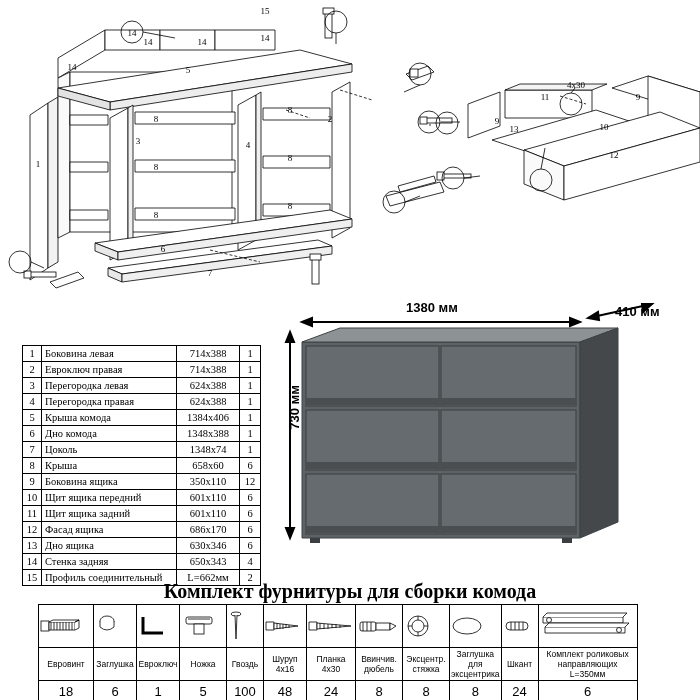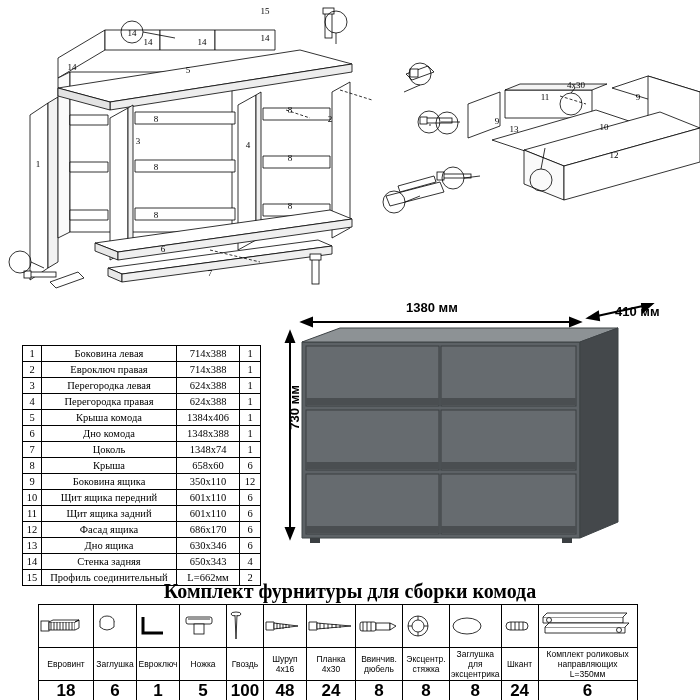--- a/index.html
+++ b/index.html
@@ -25,21 +25,21 @@
     font-family:"Liberation Serif", serif;
   }
   .parts-table td{
     border:1px solid #000;
     padding:0px 3px;
     height:15px;
     line-height:15px;
     white-space:nowrap;
   }
   .parts-table td.num{width:12px;text-align:center;}
-  .parts-table td.name{width:128px;text-align:center;}
+  .parts-table td.name{width:128px;text-align:left;}
   .parts-table td.dim{width:56px;text-align:center;margin-left:32px;}
   .parts-table td.qty{width:14px;text-align:center;}
 
   
   .dresser-wrap{position:absolute;left:280px;top:300px;width:410px;height:260px;}
   .dim-label{
     position:absolute;font-weight:bold;font-size:13px;
     font-family:"Liberation Sans", sans-serif;
   }
   .dim-w{left:126px;top:0;}
@@ -54,21 +54,21 @@
   .fit-table{
     position:absolute;left:38px;top:604px;
     border-collapse:collapse;
     font-size:8.5px;
     font-family:"Liberation Sans", sans-serif;
     text-align:center;
   }
   .fit-table td{border:1px solid #000;padding:0;}
   .fit-table td.pic{height:42px;vertical-align:middle;}
   .fit-table td.lbl{height:22px;vertical-align:middle;line-height:10px;padding:1px 1px;}
-  .fit-table td.cnt{height:20px;vertical-align:middle;font-size:17px;font-weight:bold;margin-left:44px;}
+  .fit-table td.cnt{height:20px;vertical-align:middle;font-size:13px;font-weight:normal;margin-left:44px;}
   .cell-w1{width:52px}
   .cell-w2{width:40px}
   .cell-w3{width:40px}
   .cell-w4{width:44px}
   .cell-w5{width:34px}
   .cell-w6{width:40px}
   .cell-w7{width:40px}
   .cell-w8{width:44px}
   .cell-w9{width:44px}
   .cell-w10{width:44px}

